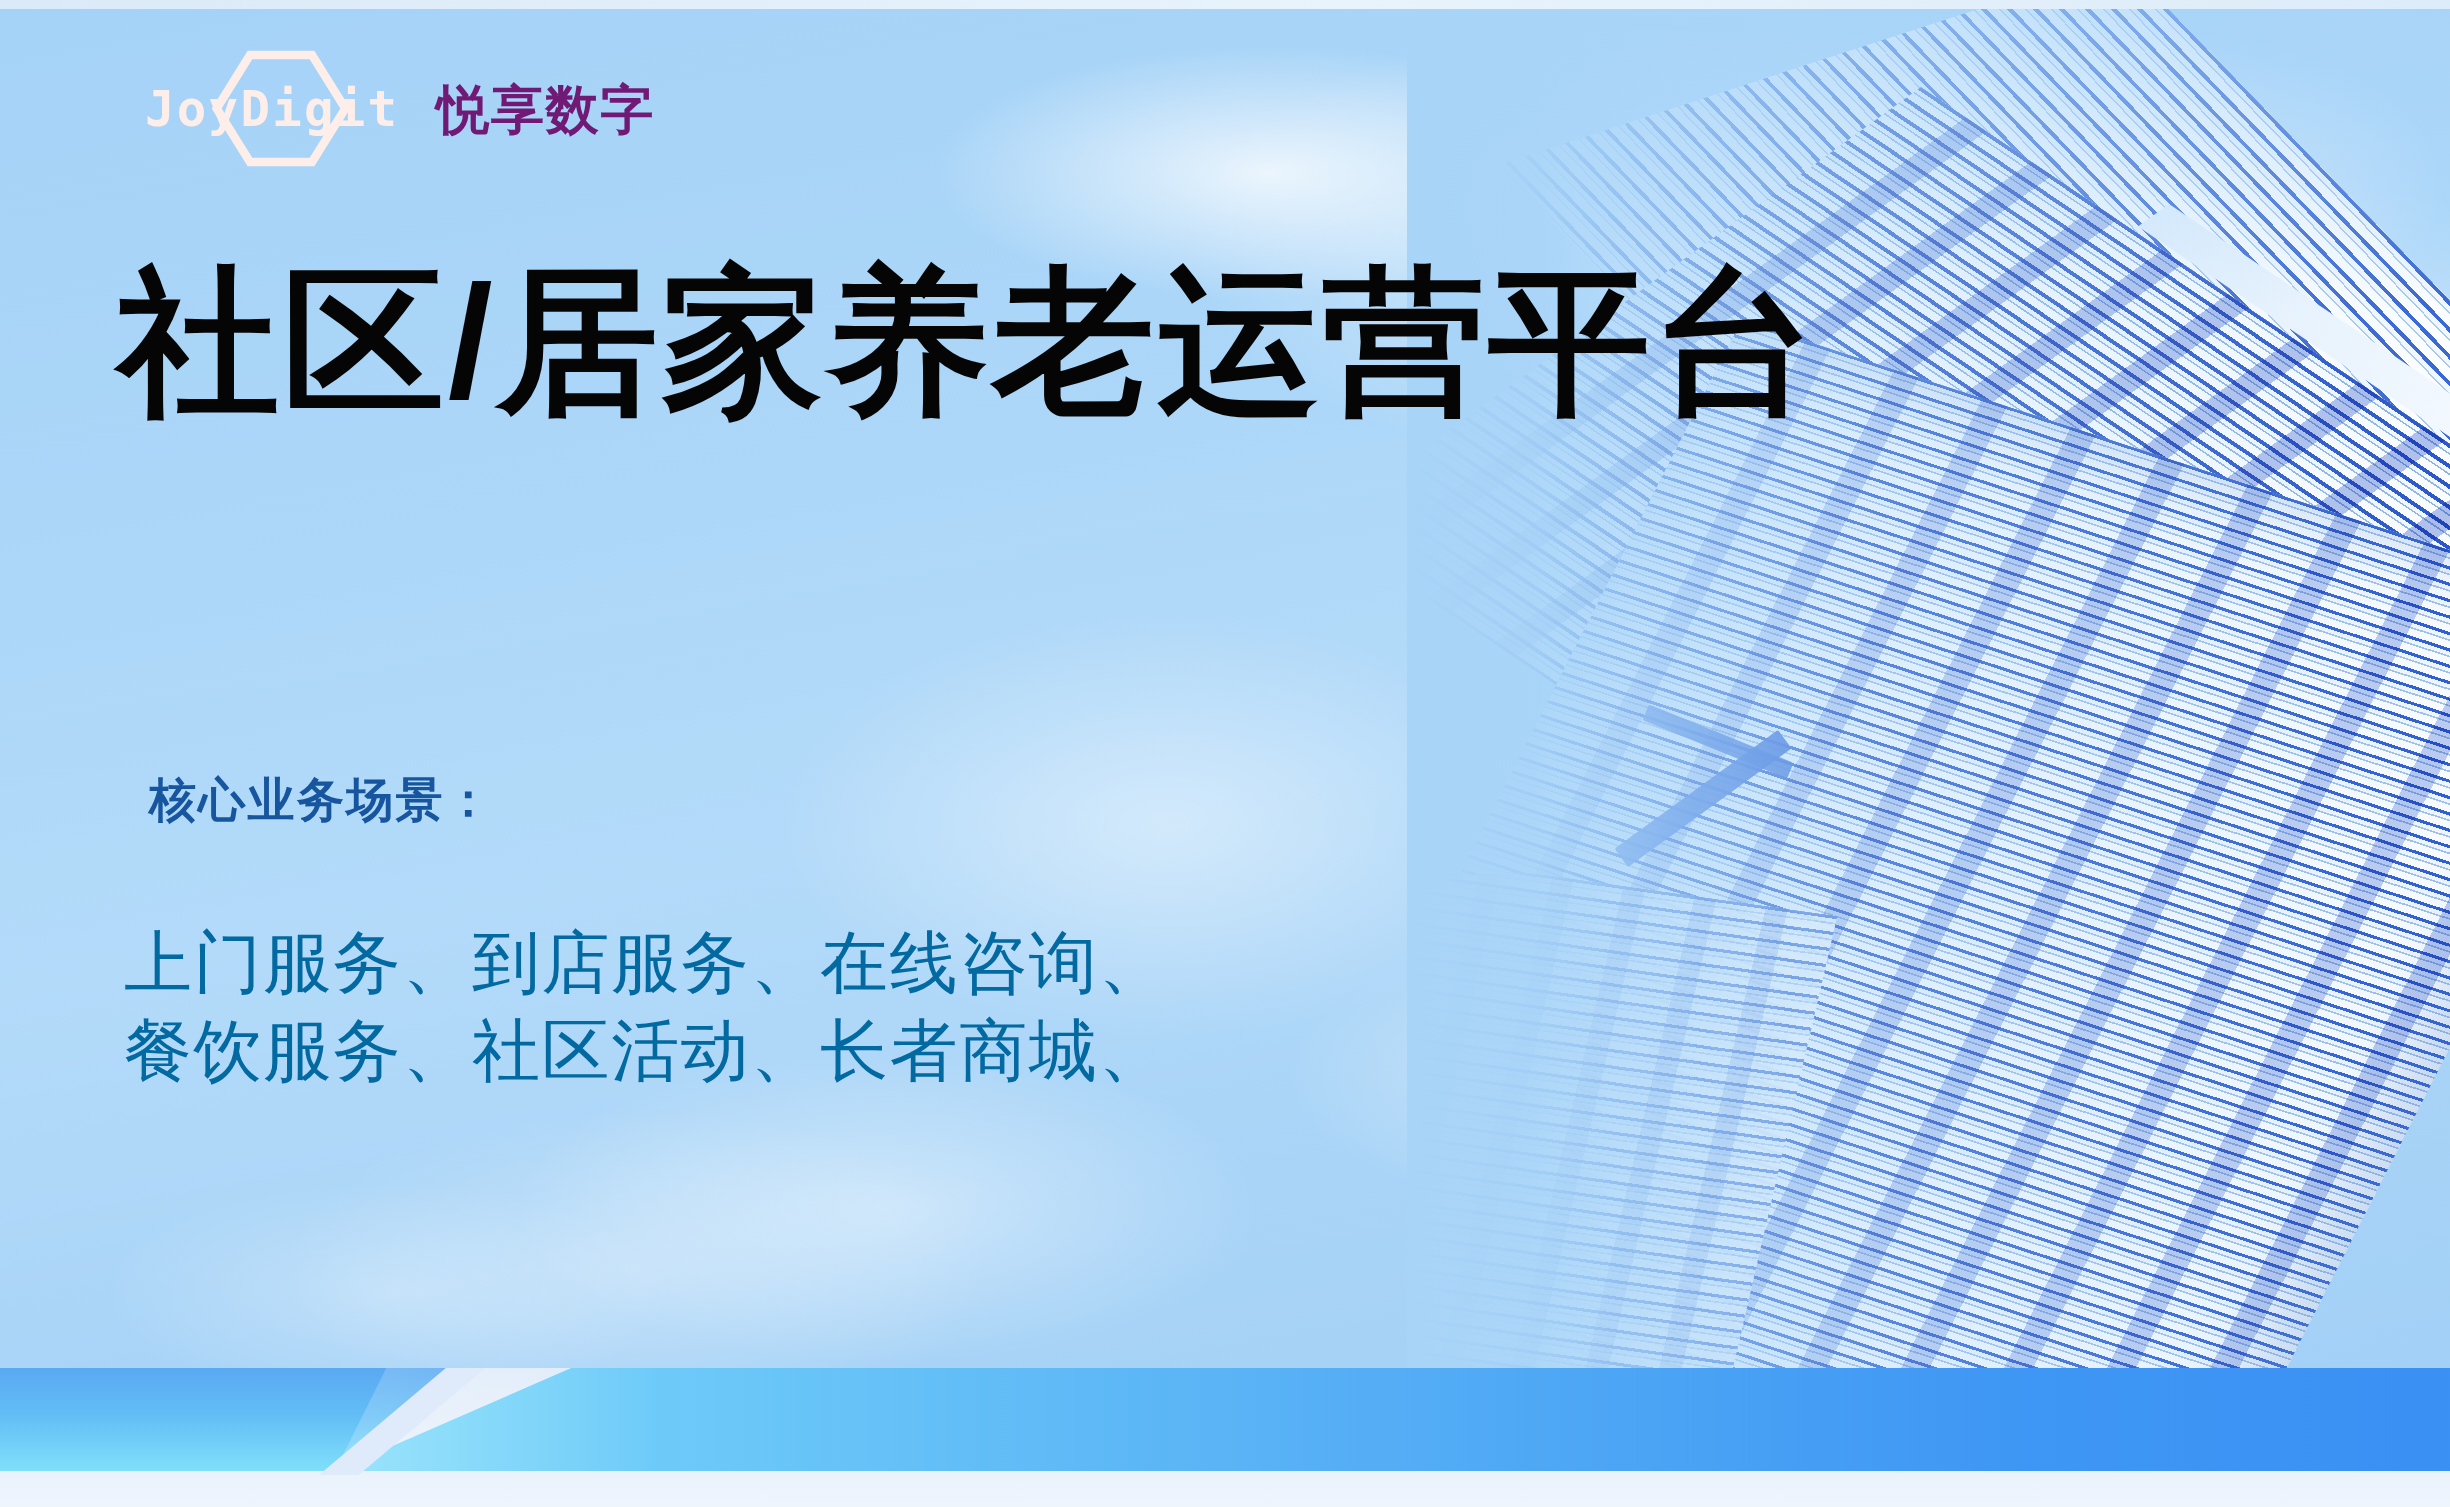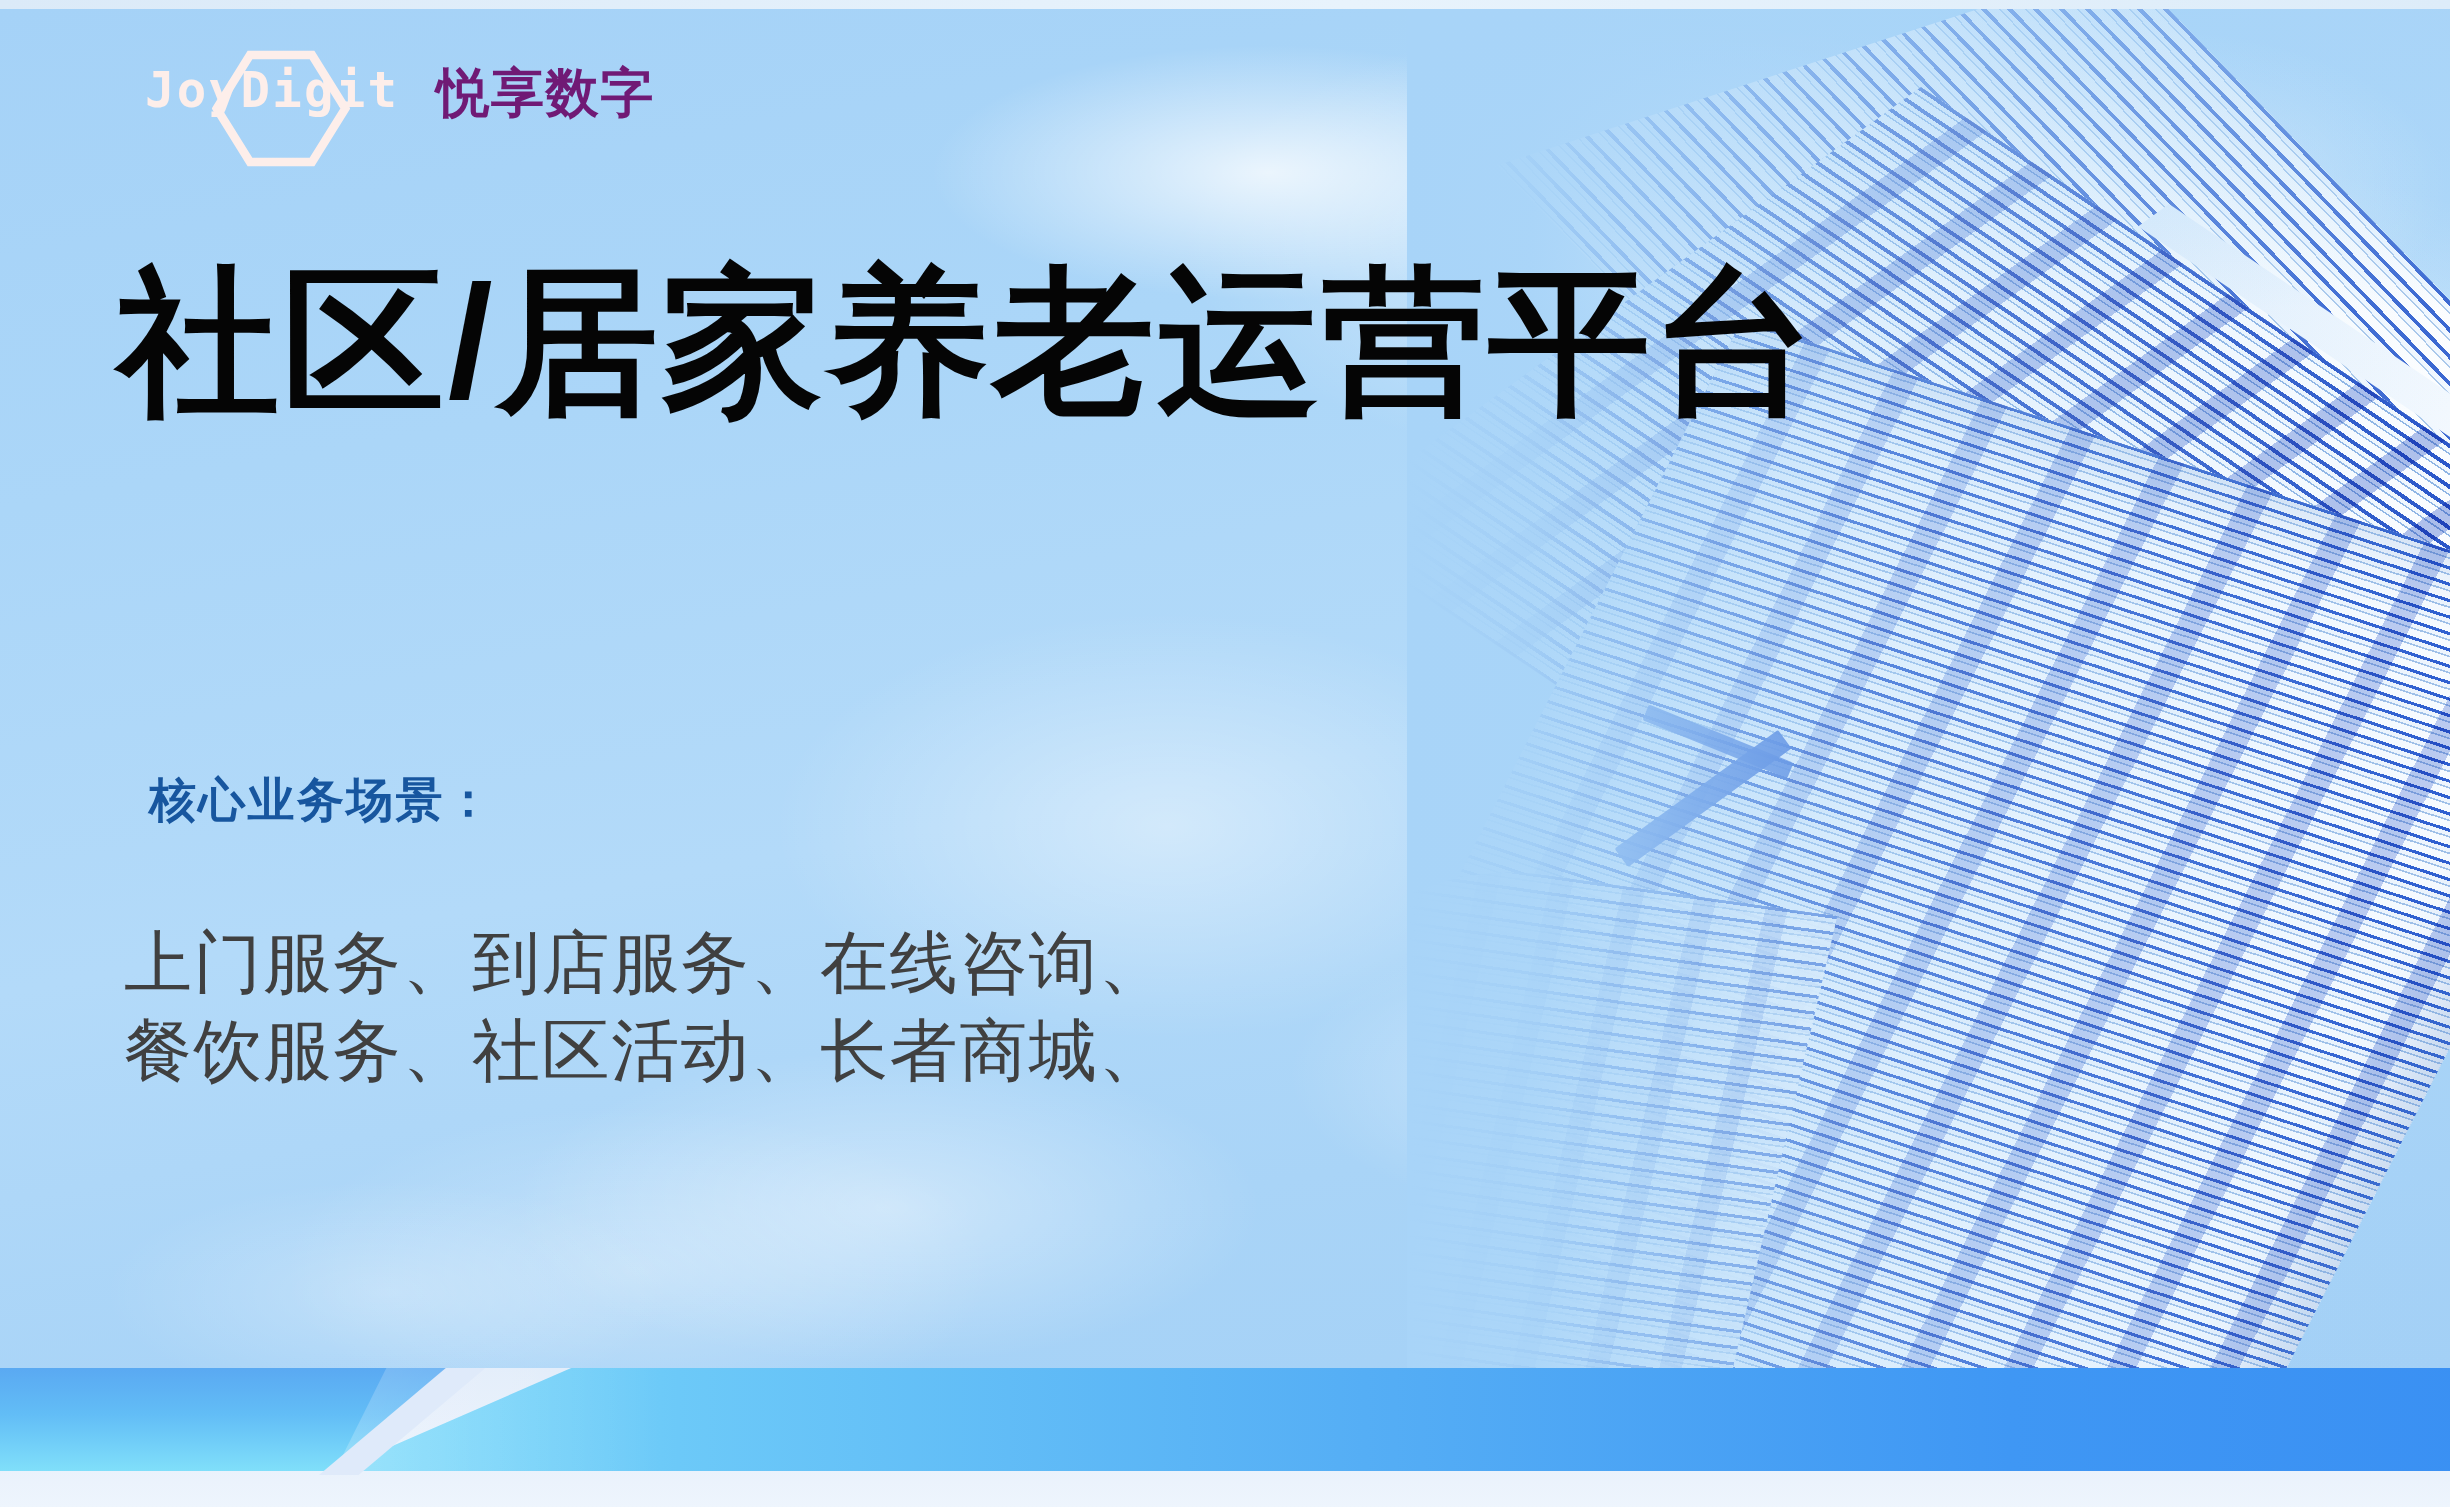--- a/index.html
+++ b/index.html
@@ -192,21 +192,21 @@
     position:absolute; inset:0;
     background:
       linear-gradient(to left, rgba(168,212,248,0) 0%, rgba(168,212,248,.35) 55%, rgba(168,212,248,.95) 88%, rgba(168,212,248,1) 100%),
       linear-gradient(to bottom, rgba(168,212,248,.55) 0%, rgba(168,212,248,0) 22%);
     pointer-events:none;
   }
 
   
   .logo {
     position:absolute; left:145px; top:66px;
-    display:flex; align-items:flex-start;
+    display:flex; align-items:center;
     height:86px;
   }
   .logo-hex {
     position:absolute; left:67px; top:-15.6px;
     width:138px; height:117px;
   }
   .logo-hex svg { display:block; width:138px; height:117px; }
   .logo-word {
     position:relative; z-index:2;
     font-family:"DejaVu Sans Mono", monospace;
@@ -251,21 +251,21 @@
     line-height:1;
     white-space:nowrap;
   }
 
   
   .body-list {
     position:absolute;
     left:124px; top:918px;
     font-size:68px;
     font-weight:500;
-    color:#404040;
+    color:#0369a1;
     line-height:1.30;
     letter-spacing:1.6px;
   }
   .body-list div { white-space:nowrap; }
 
   
   .bottom-zone {
     position:absolute; left:0; top:1368px;
     width:2450px; height:140px;
     background:linear-gradient(to bottom,#e1ecfa 0%, #e7f0fb 55%, #eef5fd 100%);

